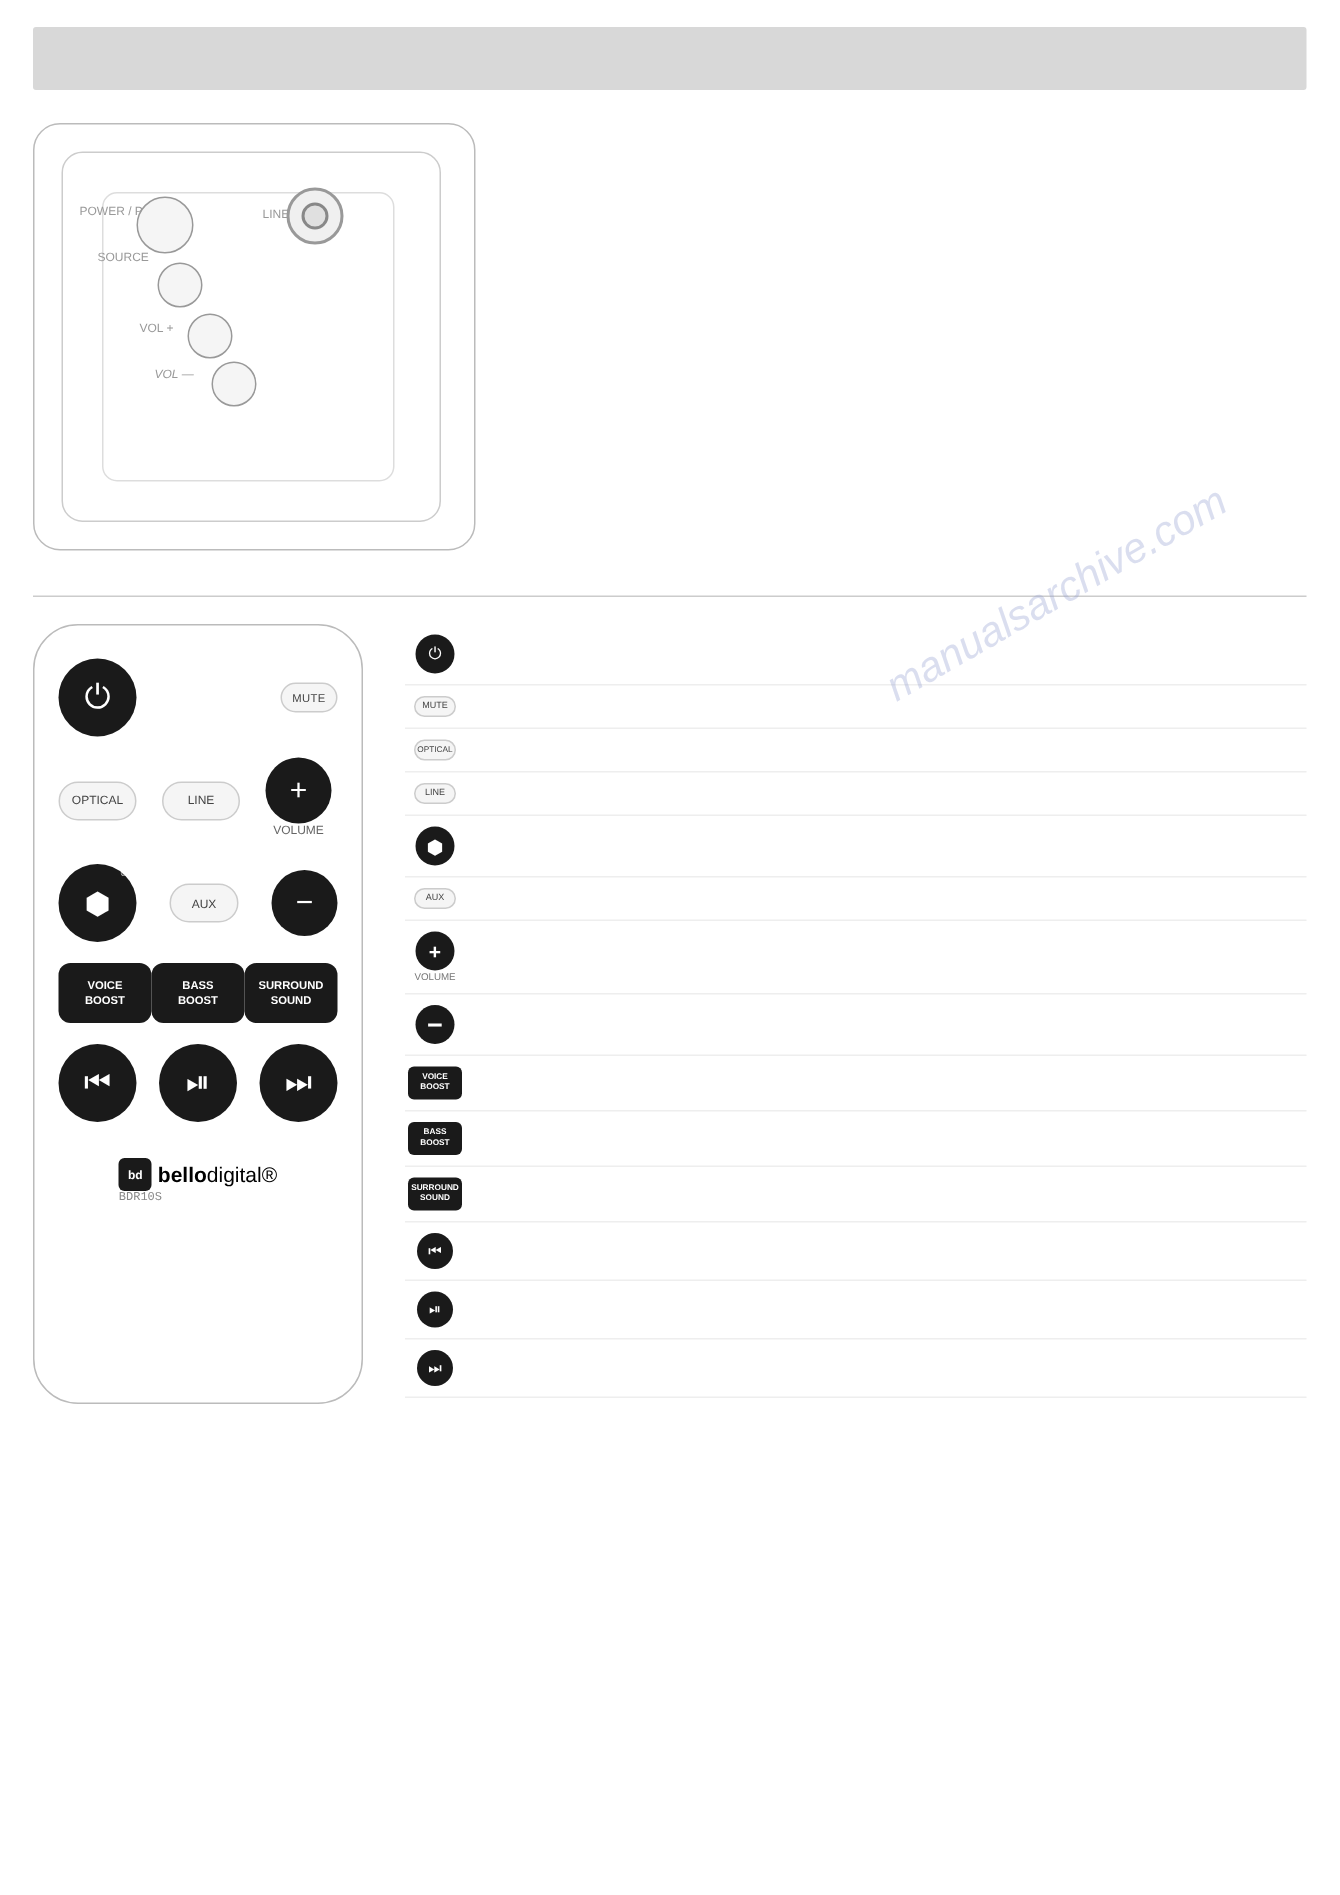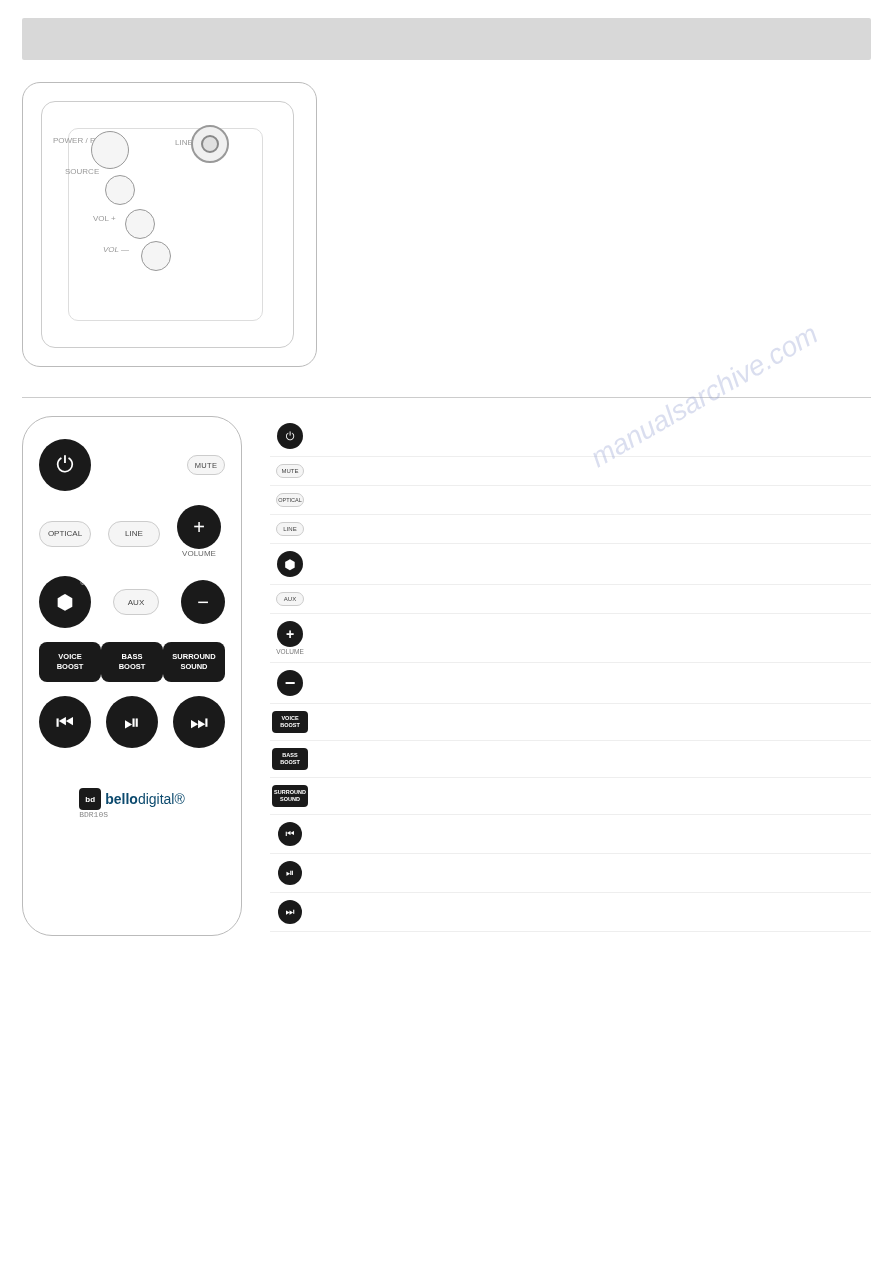--- a/index.html
+++ b/index.html
@@ -273,21 +273,21 @@
       border-radius: 50%;
       background: #1a1a1a;
       border: none;
       display: flex; align-items: center; justify-content: center;
       color: #fff;
       font-size: 20px;
       cursor: pointer;
     }
 
     .remote-logo {
-      margin-top: 26px;
+      margin-top: 10px;
       text-align: center;
     }
 
     .remote-model {
       font-size: 8px;
       color: #888;
       text-align: left;
       font-family: Liberation Mono, monospace;
     }
 
@@ -389,21 +389,21 @@
       background: #1a1a1a;
       border-radius: 4px;
       display: flex; align-items: center; justify-content: center;
       color: #fff;
       font-size: 8px;
       font-weight: bold;
     }
 
     .bello-text {
       font-size: 14px;
-      color: #0c4a6e;
+      color: #000000;
     }
 
     .bello-text span {
       font-weight: bold;
     }
 
     .watermark {
       position: absolute;
       top: 380px;
       right: 60px;

